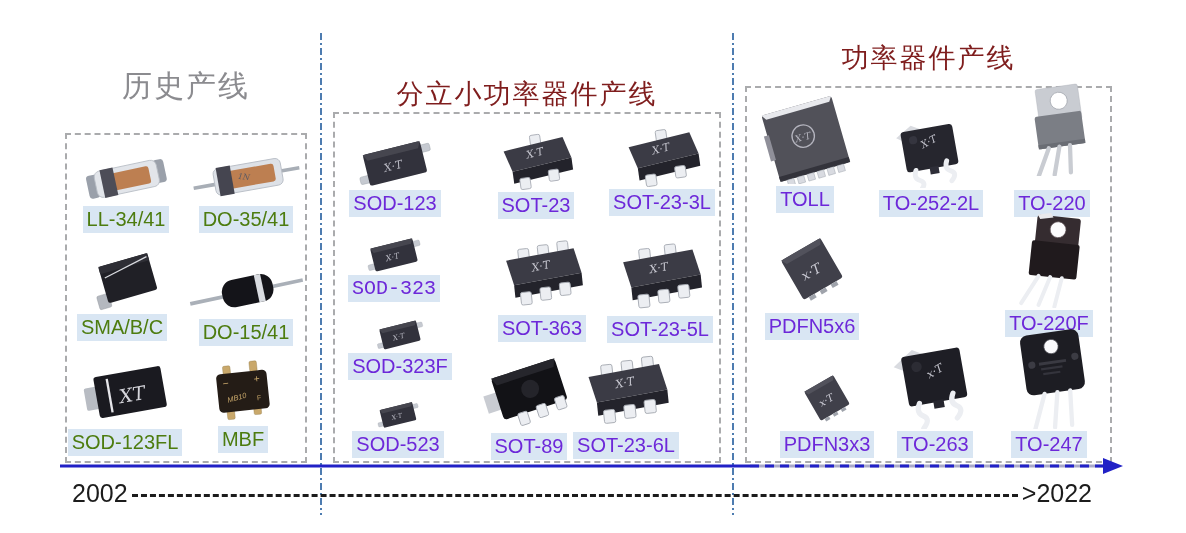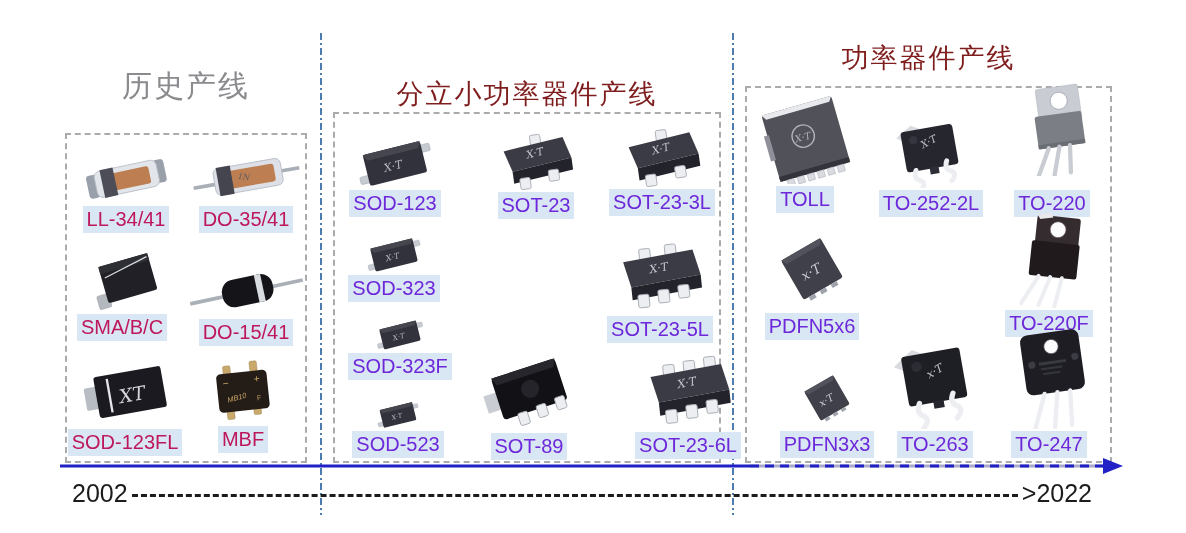--- a/index.html
+++ b/index.html
@@ -7,21 +7,21 @@
           font-family:"Liberation Sans", sans-serif;}
   .vdiv{position:absolute;top:33px;height:482px;width:2px;
         background:repeating-linear-gradient(to bottom,#4d7cb0 0 7px,transparent 7px 10px,#4d7cb0 10px 12px,transparent 12px 15px);}
   .box{position:absolute;border:2px dashed #aaabad;box-sizing:border-box;}
   .hdr{position:absolute;text-align:center;letter-spacing:2px;white-space:nowrap;}
   .hdr.gray{color:#8b8b8f;font-size:30px;}
   .hdr.blue{color:#7f1d1d;font-size:27px;}
   .item{position:absolute;display:flex;flex-direction:column;align-items:center;justify-content:flex-end;}
   .item svg{display:block;margin-bottom:2px;flex:0 0 auto;}
   .lbl{font-size:20px;line-height:25px;background:#d9e6f3;padding:1px 4px;white-space:nowrap;}
-  .lbl.dark{color:#be185d;}
+  .lbl.dark{color:#4d7c0f;}
   .lbl.blue{color:#6d28d9;}
   .timeline-svg{position:absolute;left:55px;top:452px;}
   .year-row{position:absolute;left:72px;top:477px;width:1020px;height:32px;
             display:flex;align-items:center;}
   .year{font-size:25px;color:#1c1c1c;white-space:nowrap;}
   .dashline{flex:1;height:0;border-top:3px dashed #1c1c1c;margin:4px 4px 0 4px;}
   .defs-host{position:absolute;width:0;height:0;overflow:hidden;}
 </style>
 </head>
 <body>
@@ -298,25 +298,31 @@
         <use href="#sym-sot3"></use>
       </svg>
     <span class="lbl blue">SOT-23</span>
   </div>
   <div class="item" style="left:606px;top:124px;width:112px;height:92px;">
     <svg width="98" height="64">
         <use href="#sym-sot3"></use>
       </svg>
     <span class="lbl blue">SOT-23-3L</span>
   </div>
-  <div class="item" style="left:346px;top:234px;width:96px;height:68px;">
+  <div class="item" style="left:346px;top:234px;width:96px;height:68px;font-family:Liberation Mono, monospace;">
     <svg width="62" height="36">
         <use href="#sym-sod"></use>
       </svg>
     <span class="lbl blue">SOD-323</span>
+  </div>
+  <div class="item" style="left:490px;top:236px;width:104px;height:106px;">
+    <svg width="90" height="76">
+        <use href="#sym-sot6"></use>
+      </svg>
+    <span class="lbl blue">SOT-363</span>
   </div>
   <div class="item" style="left:604px;top:239px;width:112px;height:104px;">
     <svg width="94" height="74">
         <use href="#sym-sot5"></use>
       </svg>
     <span class="lbl blue">SOT-23-5L</span>
   </div>
   <div class="item" style="left:348px;top:316px;width:104px;height:64px;">
     <svg width="54" height="32">
         <use href="#sym-sod"></use>
@@ -328,21 +334,21 @@
         <use href="#sym-sod"></use>
       </svg>
     <span class="lbl blue">SOD-523</span>
   </div>
   <div class="item" style="left:473px;top:356px;width:112px;height:104px;">
     <svg width="102" height="74">
         <use href="#sym-sot89"></use>
       </svg>
     <span class="lbl blue">SOT-89</span>
   </div>
-  <div class="item" style="left:632px;top:353px;width:112px;height:106px;">
+  <div class="item" style="left:570px;top:353px;width:112px;height:106px;">
     <svg width="94" height="76">
         <use href="#sym-sot6"></use>
       </svg>
     <span class="lbl blue">SOT-23-6L</span>
   </div>
 
   <div class="item" style="left:755px;top:97px;width:100px;height:116px;">
     <svg width="96" height="88">
         <use href="#sym-toll"></use>
       </svg>

